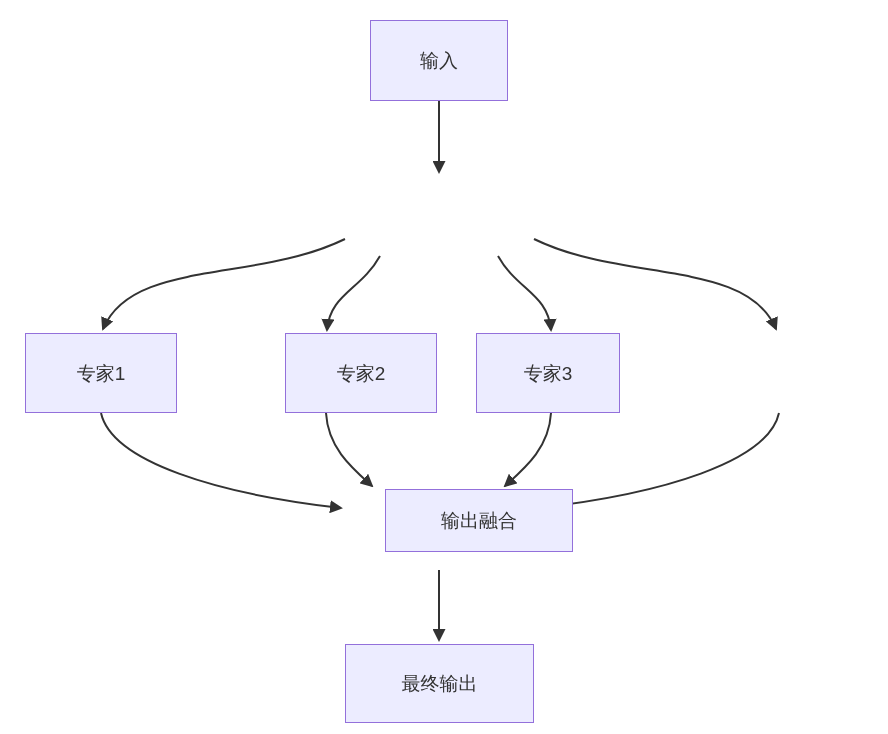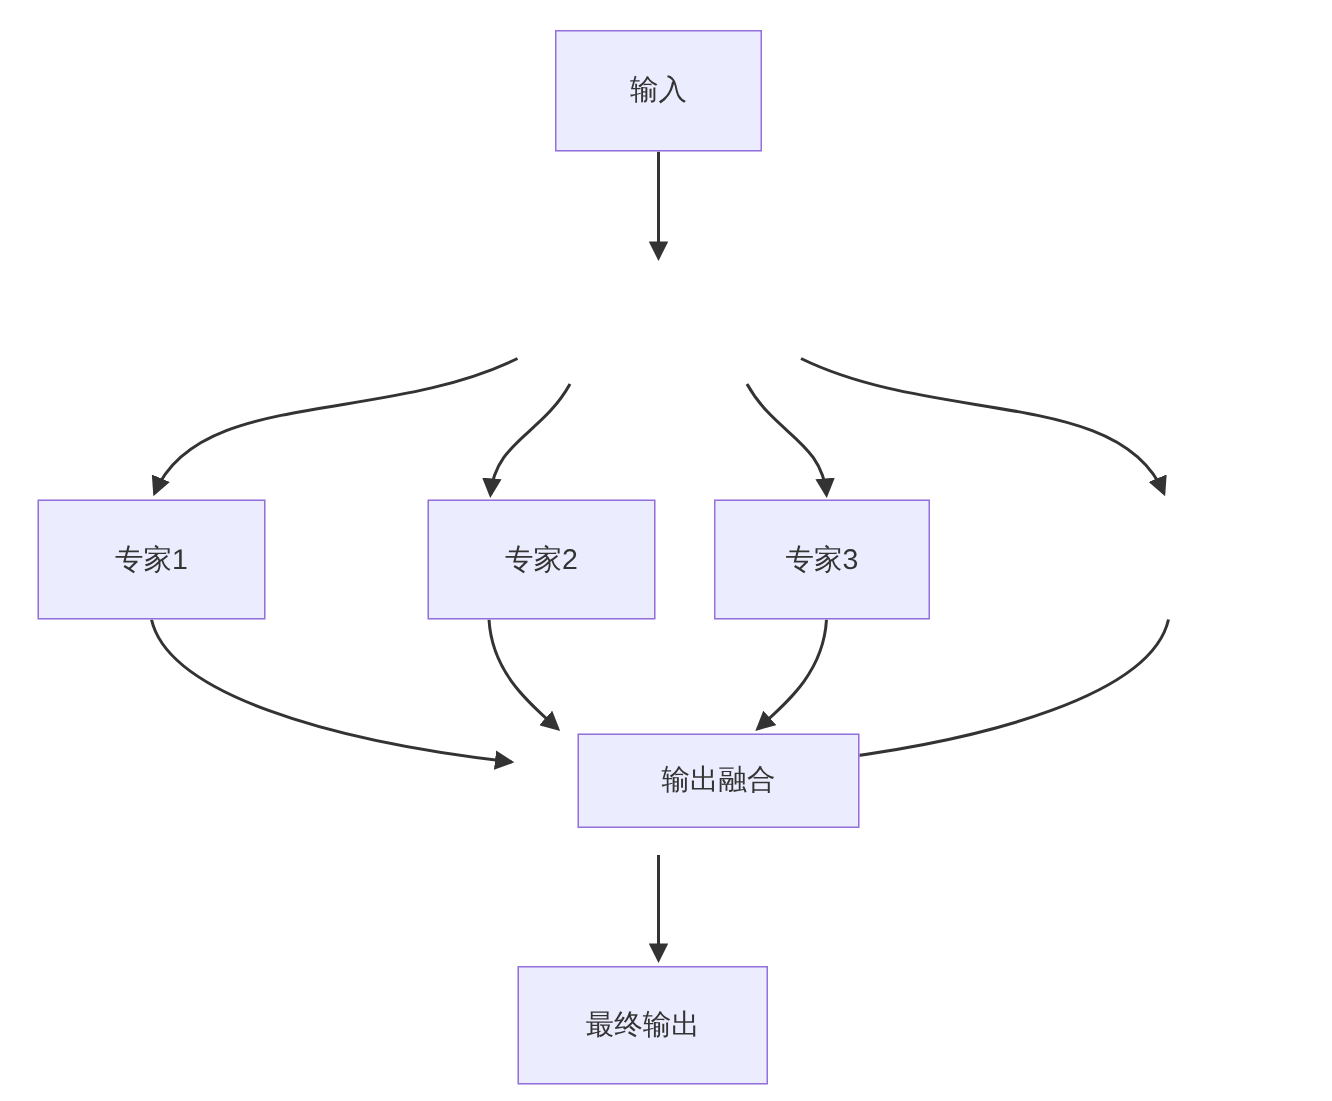--- a/index.html
+++ b/index.html
@@ -48,21 +48,21 @@
     text-align: center;
     user-select: none;
   }
   .n-input   { left: 370px; top: 20px;  width: 138px; height: 81px; }
   .n-gating  { left: 345px; top: 177px; width: 189px; height: 79px; }
   .n-expert1 { left: 25px;  top: 333px; width: 152px; height: 80px; }
   .n-expert2 { left: 250px; top: 333px; width: 152px; height: 80px; margin-left: 35px; }
   .n-expert3 { left: 476px; top: 333px; width: 144px; height: 80px; }
   .n-expert4 { left: 703px; top: 333px; width: 152px; height: 80px; }
   .n-fusion  { left: 345px; top: 489px; width: 188px; height: 63px; margin-left: 40px; }
-  .n-final   { left: 345px; top: 644px; width: 167px; height: 79px; }
+  .n-final   { left: 345px; top: 644px; width: 189px; height: 79px; }
 </style>
 </head>
 <body>
 
 <div class="canvas">
 
   <svg class="edges-layer" viewBox="0 0 888 734" xmlns="http://www.w3.org/2000/svg">
     <defs>
       <marker id="arrowhead" viewBox="0 0 10 10" refX="8.5" refY="5" markerWidth="13" markerHeight="13" markerUnits="userSpaceOnUse" orient="auto">
         <path class="arrowhead-shape" d="M 0 0 L 10 5 L 0 10 z"></path>

